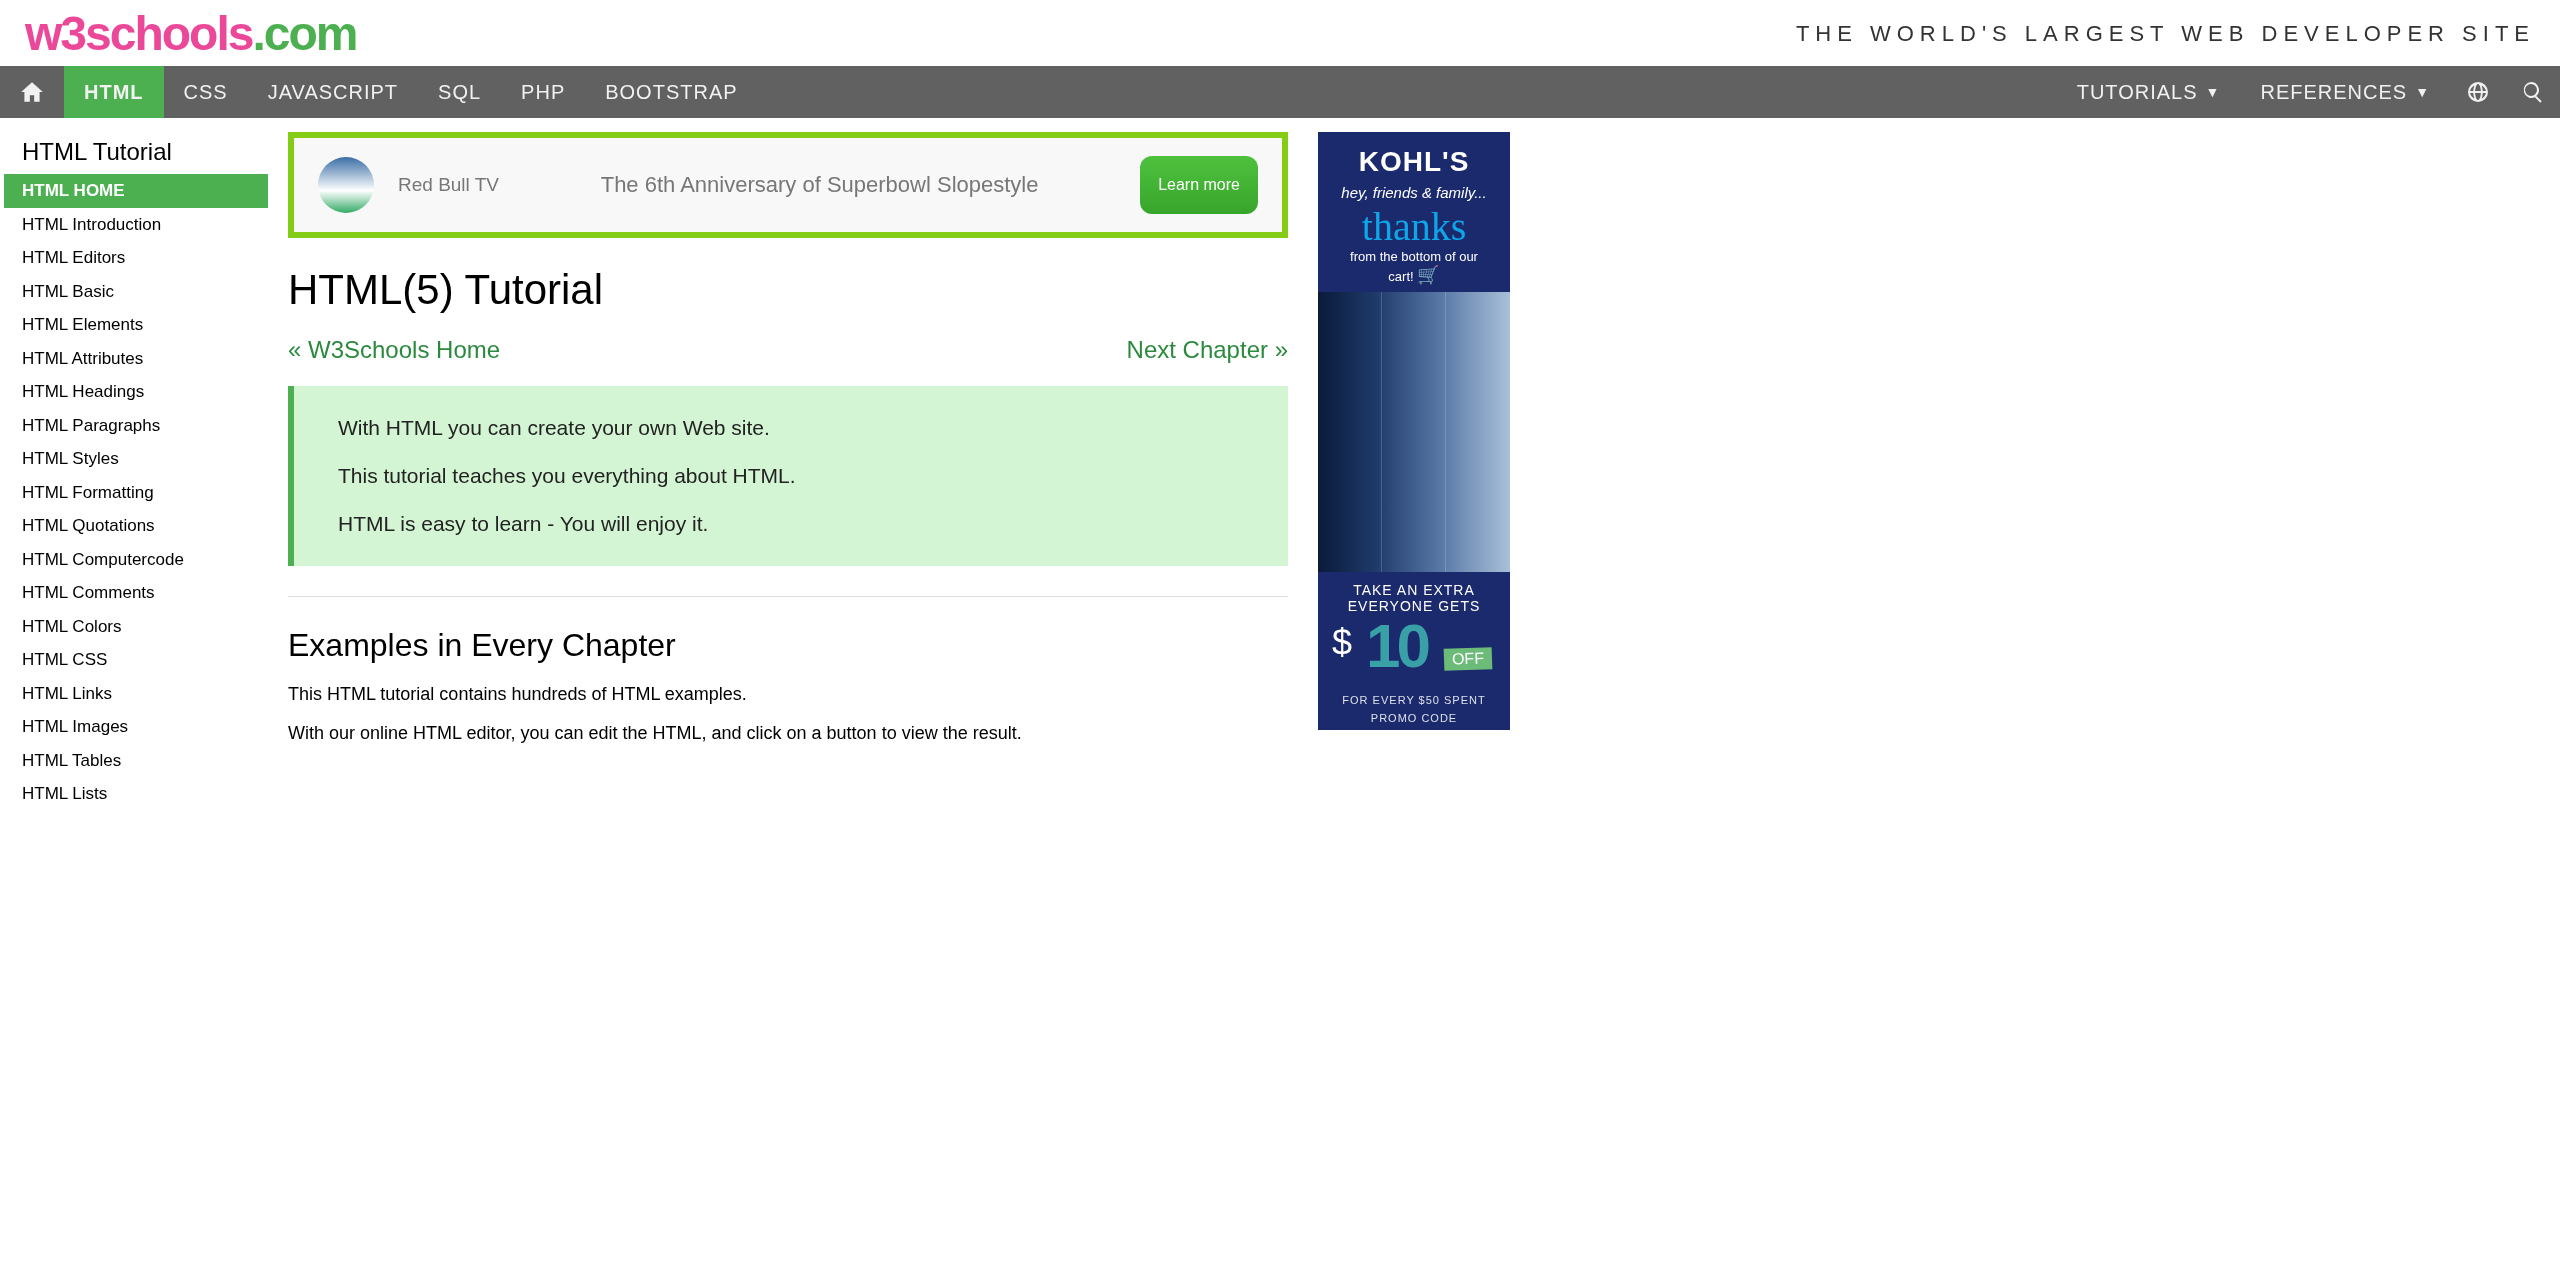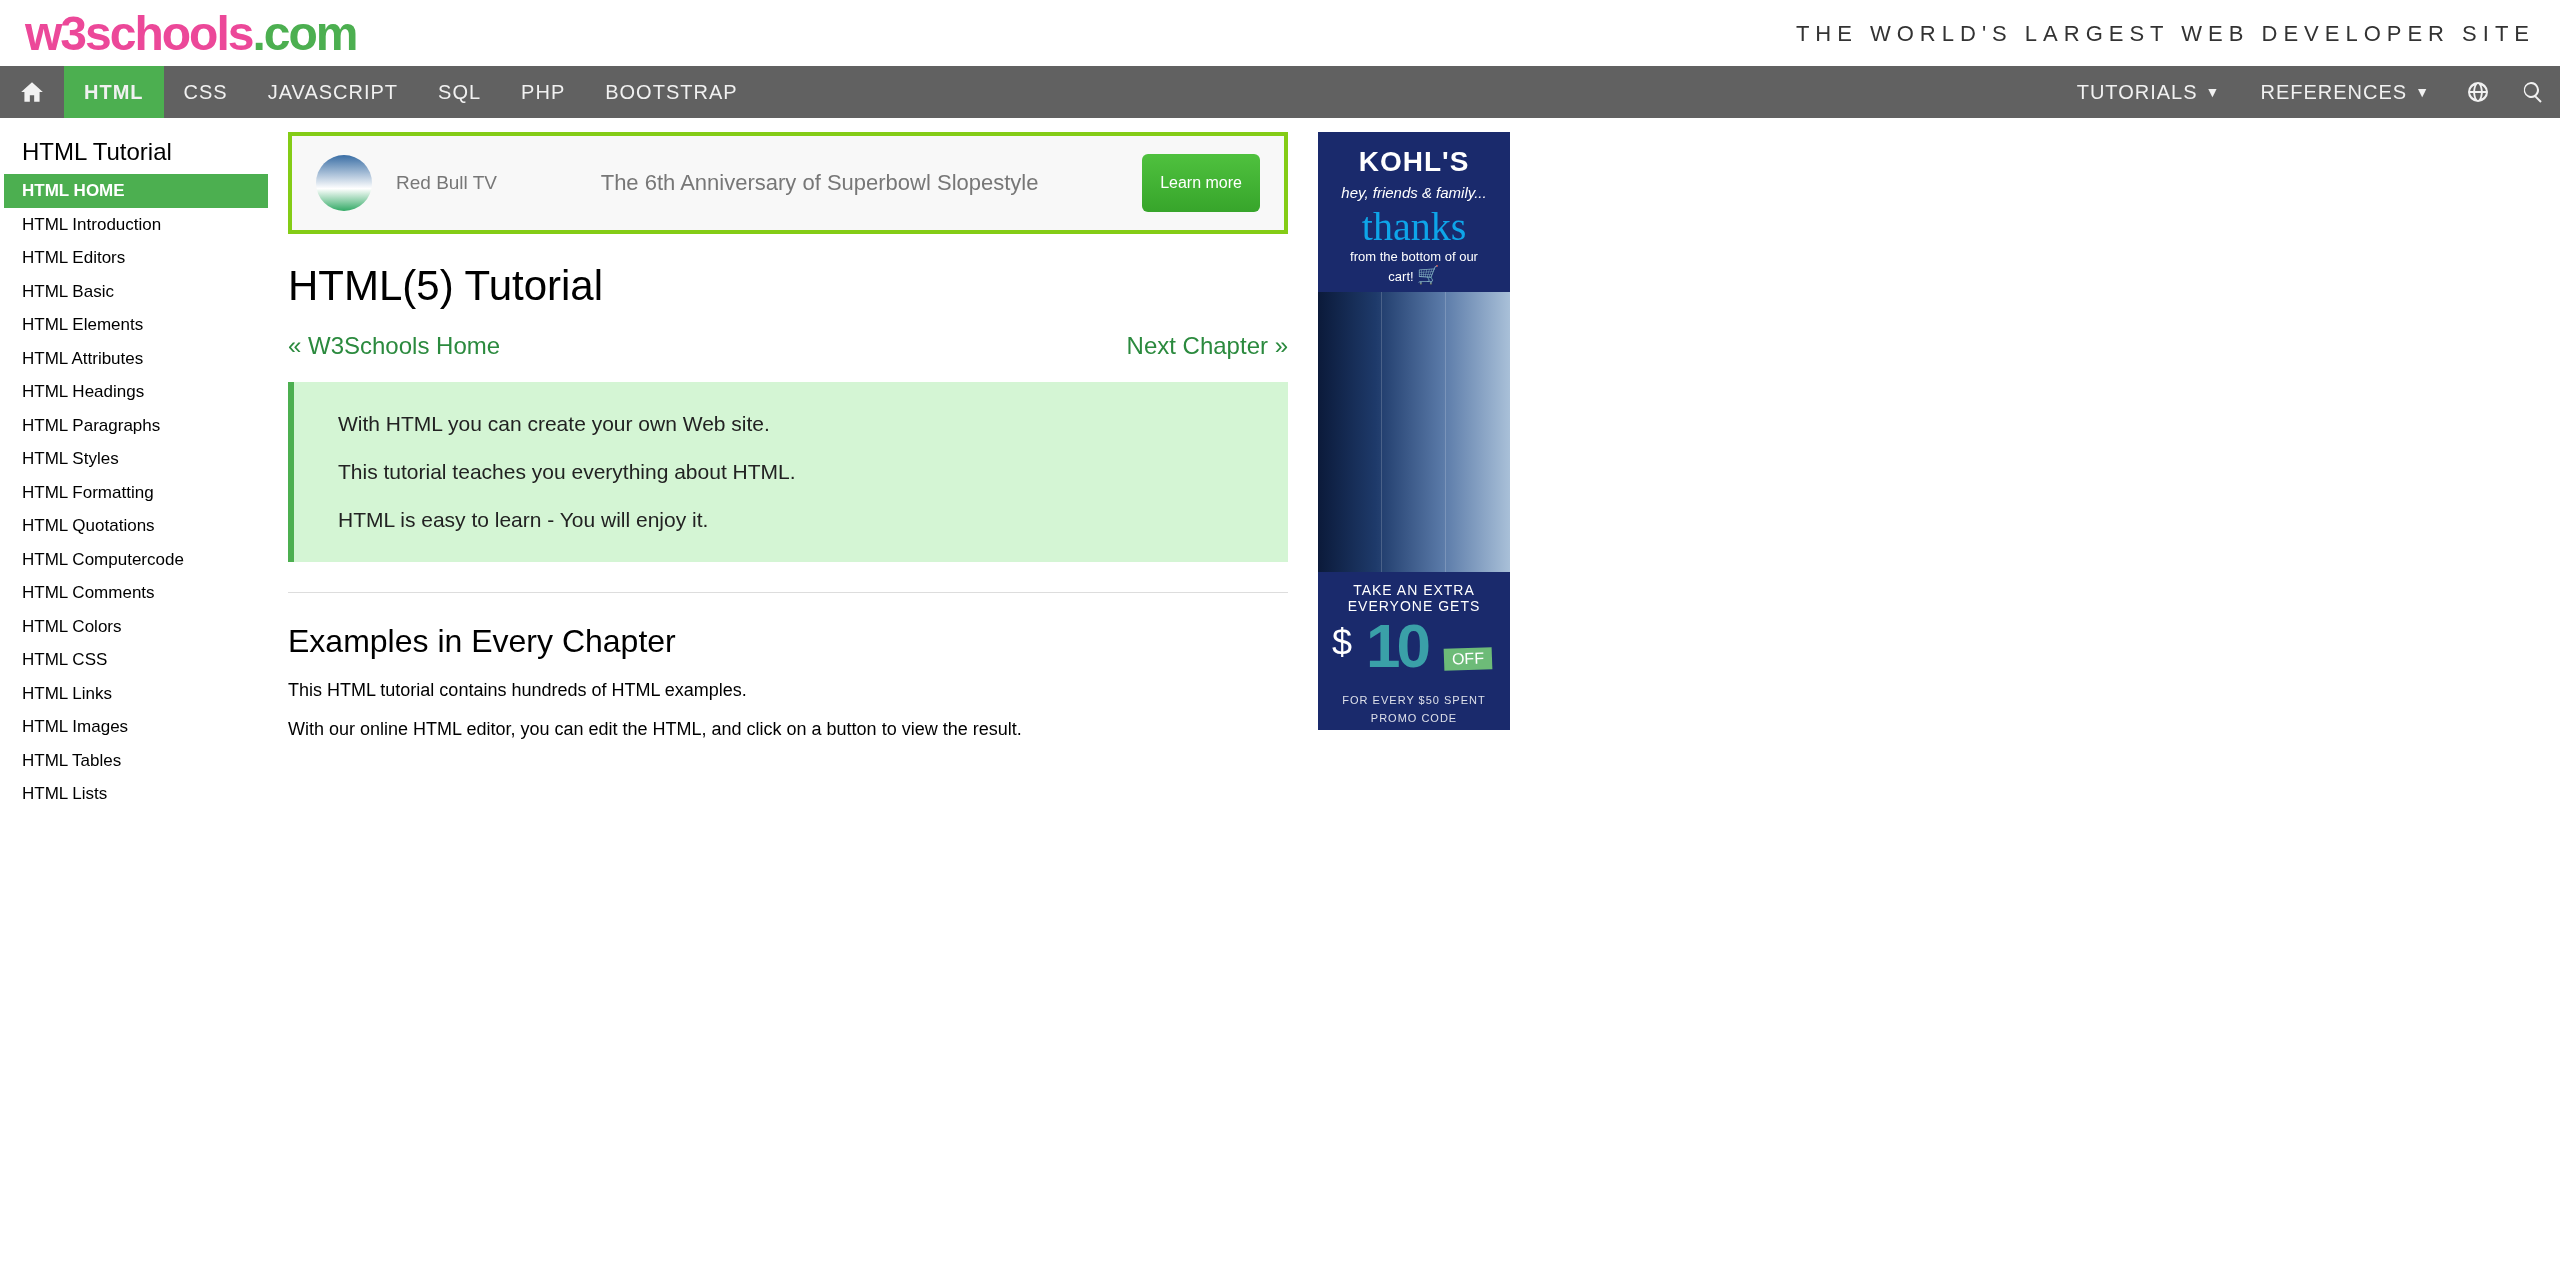--- a/index.html
+++ b/index.html
@@ -27,25 +27,25 @@
 .wrap { display: flex; }
 
 
 .sidebar { width: 268px; padding: 20px 0 20px 0; background: #fff; }
 .sidebar h2 { font-size: 24px; font-weight: 400; padding: 0 0 8px 22px; color: #000; }
 .sidebar a { display: block; padding: 4px 0 4px 22px; font-size: 17px; color: #000; text-decoration: none; cursor: pointer; line-height: 1.5; }
 .sidebar a.active { background: #4CAF50; color: #fff; font-weight: bold; margin-left: 4px; padding-left: 18px; }
 
 
 .main { flex: 1; padding: 0 30px 30px 20px; max-width: 1050px; }
-.ad-top { border: 4px solid #84cc16; background: #f8f8f8; margin-top: 14px; padding: 18px 24px; display: flex; align-items: center; gap: 24px; }
+.ad-top { border: 6px solid #84cc16; background: #f8f8f8; margin-top: 14px; padding: 18px 24px; display: flex; align-items: center; gap: 24px; }
 .ad-logo { width: 56px; height: 56px; border-radius: 50%; background: linear-gradient(180deg,#3a6ea5 0%,#fff 60%,#3a6 100%); flex: 0 0 auto; }
 .ad-brand { color: #777; font-size: 19px; }
 .ad-title { flex: 1; text-align: center; color: #777; font-size: 22px; }
-.ad-btn { background: linear-gradient(180deg,#4fc13e,#37a52b); color: #fff; border: none; padding: 20px 18px; border-radius: 6px; font-size: 16px; cursor: pointer; }
+.ad-btn { background: linear-gradient(180deg,#4fc13e,#37a52b); color: #fff; border: none; padding: 20px 18px; border-radius: 12px; font-size: 16px; cursor: pointer; }
 
 h1.page-title { font-size: 42px; font-weight: 400; font-family: "Segoe UI", Arial, sans-serif; margin: 28px 0 22px 0; }
 
 .pager { display: flex; justify-content: space-between; margin-bottom: 22px; }
 .pager a { color: #2b8a3e; font-size: 24px; text-decoration: none; cursor: pointer; font-family: "Segoe UI", Arial, sans-serif; }
 
 .intro { background: #d4f5d4; border-left: 6px solid #4CAF50; padding: 30px 44px; margin-bottom: 30px; }
 .intro p { font-size: 21px; font-family: "Segoe UI", Arial, sans-serif; color: #222; margin-bottom: 24px; }
 .intro p:last-child { margin-bottom: 0; }
 

